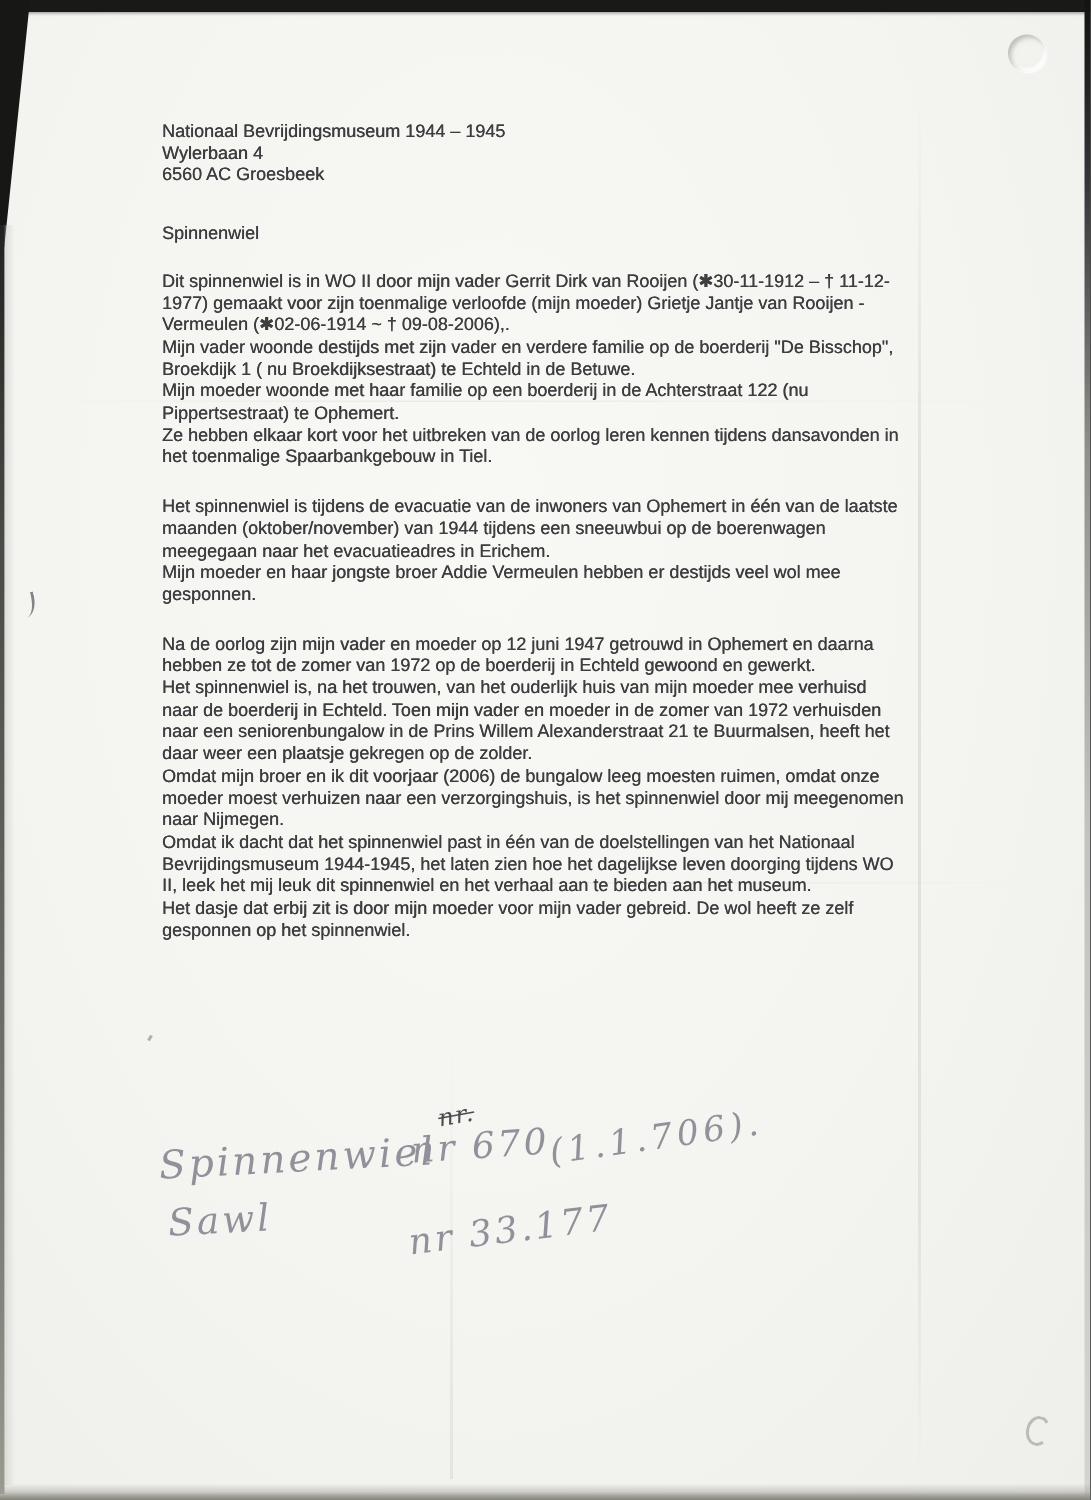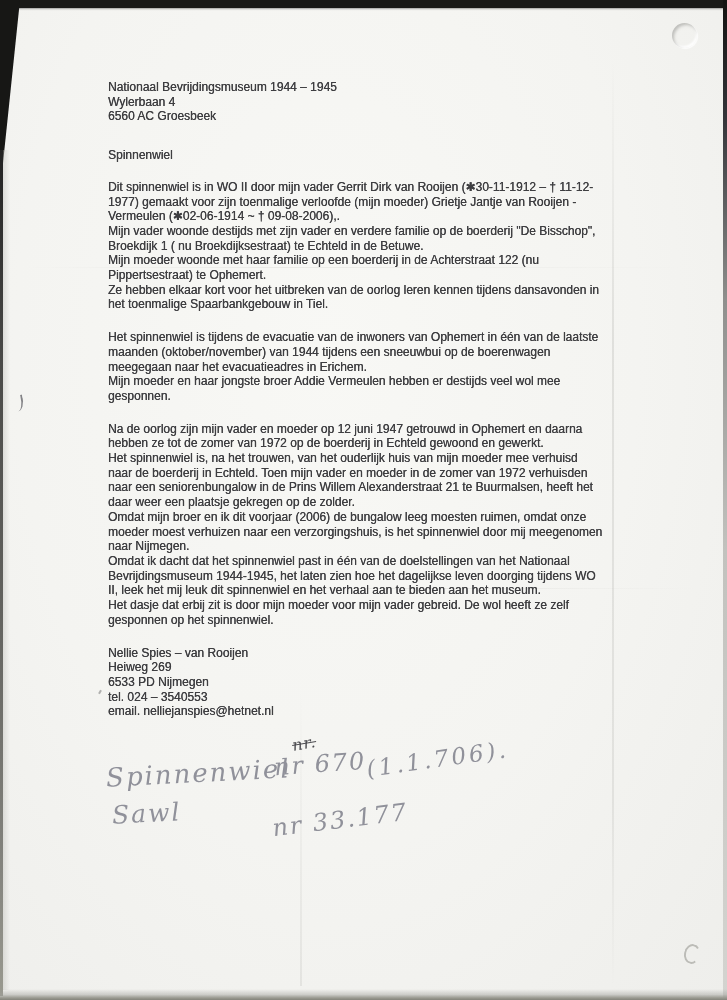--- a/index.html
+++ b/index.html
@@ -100,25 +100,20 @@
 naar een seniorenbungalow in de Prins Willem Alexanderstraat 21 te Buurmalsen, heeft het
 daar weer een plaatsje gekregen op de zolder.
 Omdat mijn broer en ik dit voorjaar (2006) de bungalow leeg moesten ruimen, omdat onze
 moeder moest verhuizen naar een verzorgingshuis, is het spinnenwiel door mij meegenomen
 naar Nijmegen.
 Omdat ik dacht dat het spinnenwiel past in één van de doelstellingen van het Nationaal
 Bevrijdingsmuseum 1944-1945, het laten zien hoe het dagelijkse leven doorging tijdens WO
 II, leek het mij leuk dit spinnenwiel en het verhaal aan te bieden aan het museum.
 Het dasje dat erbij zit is door mijn moeder voor mijn vader gebreid. De wol heeft ze zelf
 gesponnen op het spinnenwiel.</p>
-    <div class="signature lines">Nellie Spies – van Rooijen
-Heiweg 269
-6533 PD Nijmegen
-tel. 024 – 3540553
-email. nelliejanspies@hetnet.nl</div>
   </div>
 
   <div class="hw hw-strike">nr.</div>
   <div class="hw hw-l1-label">Spinnenwiel</div>
   <div class="hw hw-l1-number">nr 670</div>
   <div class="hw hw-l1-ref">(1.1.706).</div>
   <div class="hw hw-l2-label">Sawl</div>
   <div class="hw hw-l2-number">nr 33.177</div>
 
 </div>

